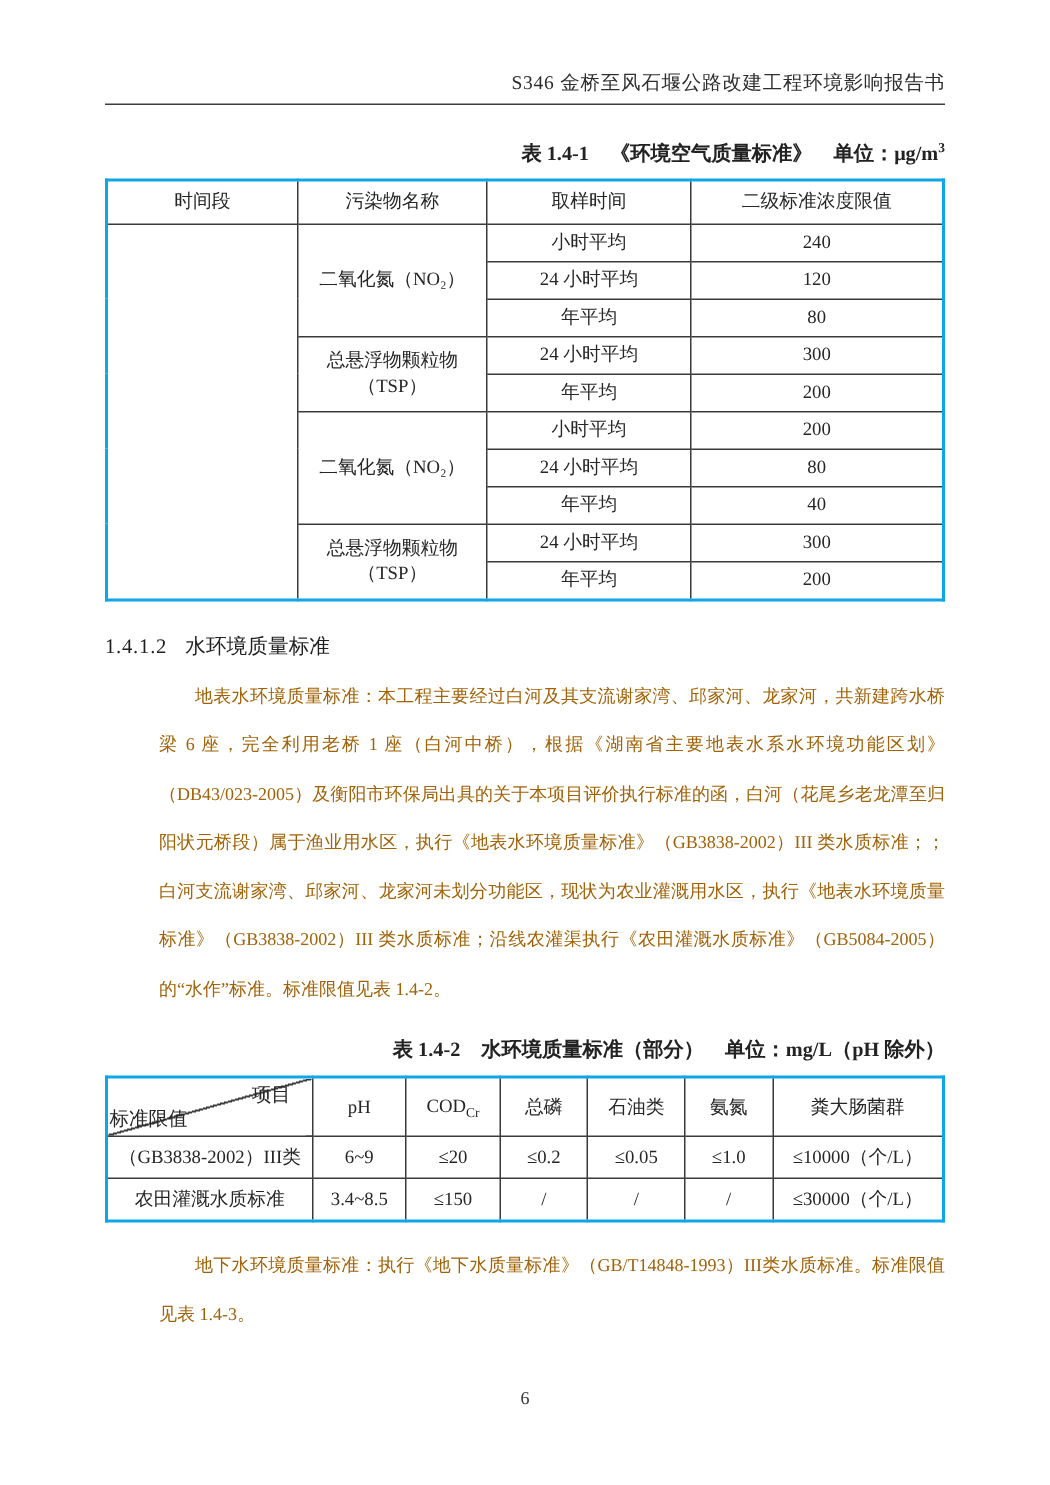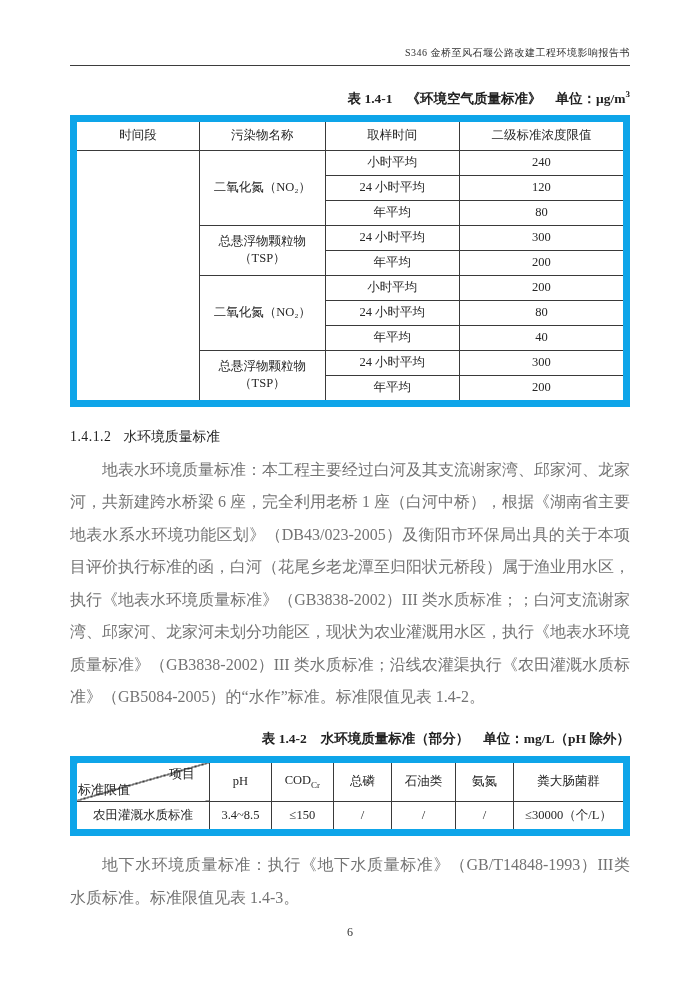--- a/index.html
+++ b/index.html
@@ -10,21 +10,21 @@
     background:#ffffff;
     box-sizing:border-box;
     padding:46px 70px 0 70px;
     font-family:"Liberation Serif","DejaVu Serif",serif;
     color:#262626;
     overflow:hidden;
   }
   
   .doc-header{
     text-align:right;
-    font-size:10px;
+    font-size:13px;
     letter-spacing:.5px;
     padding-bottom:5px;
     border-bottom:1.8px solid #3d3d3d;
     color:#2e2e2e;
   }
   
   .caption{
     text-align:right;
     font-weight:bold;
     font-size:13.5px;
@@ -35,21 +35,21 @@
   .caption .gap{display:inline-block;width:14px;}
   .caption sup{font-size:9px;}
   
   table{
     width:100%;
     border-collapse:collapse;
     table-layout:fixed;
     font-size:12.5px;
     color:#262626;
   }
-  .tbl{border:7px solid #0ea5e9;}
+  .tbl{border:2px solid #0ea5e9;}
   .tbl th,.tbl td{
     border:1px solid #3a3a3a;
     text-align:center;
     vertical-align:middle;
     padding:1px 3px;
     font-weight:normal;
     line-height:1.35;
   }
   .tbl1{margin-top:7px;}
   .tbl1 th{height:26px;}
@@ -72,25 +72,26 @@
   .diag .diag-bottom{position:absolute;bottom:2px;left:1px;font-size:13px;}
   
   .section-heading{
     margin-top:21px;
     font-size:13.8px;
     color:#1f1f1f;
   }
   .section-heading .num{margin-right:12px;letter-spacing:.5px;}
   .para{
     margin-top:8px;
-    font-size:16px;
+    font-size:12px;
     line-height:32.5px;
     text-align:justify;
     text-indent:2em;
-    color:#737373;
+    color:#a16207;
+    margin-left:36px;
   }
   .para2{margin-top:12px;line-height:33px;}
   
   .page-number{
     position:absolute;
     left:0;right:0;
     bottom:50px;
     text-align:center;
     font-size:12px;
     color:#333;
@@ -198,20 +199,29 @@
         <span class="diag-bottom">标准限值</span>
       </th>
       <th>pH</th>
       <th><span>COD</span><sub>Cr</sub></th>
       <th>总磷</th>
       <th>石油类</th>
       <th>氨氮</th>
       <th>粪大肠菌群</th>
     </tr>
     <tr>
+      <td>（GB3838-2002）III类</td>
+      <td>6~9</td>
+      <td>≤20</td>
+      <td>≤0.2</td>
+      <td>≤0.05</td>
+      <td>≤1.0</td>
+      <td>≤10000（个/L）</td>
+    </tr>
+    <tr>
       <td>农田灌溉水质标准</td>
       <td>3.4~8.5</td>
       <td>≤150</td>
       <td>/</td>
       <td>/</td>
       <td>/</td>
       <td>≤30000（个/L）</td>
     </tr>
   </tbody>
     </table>

